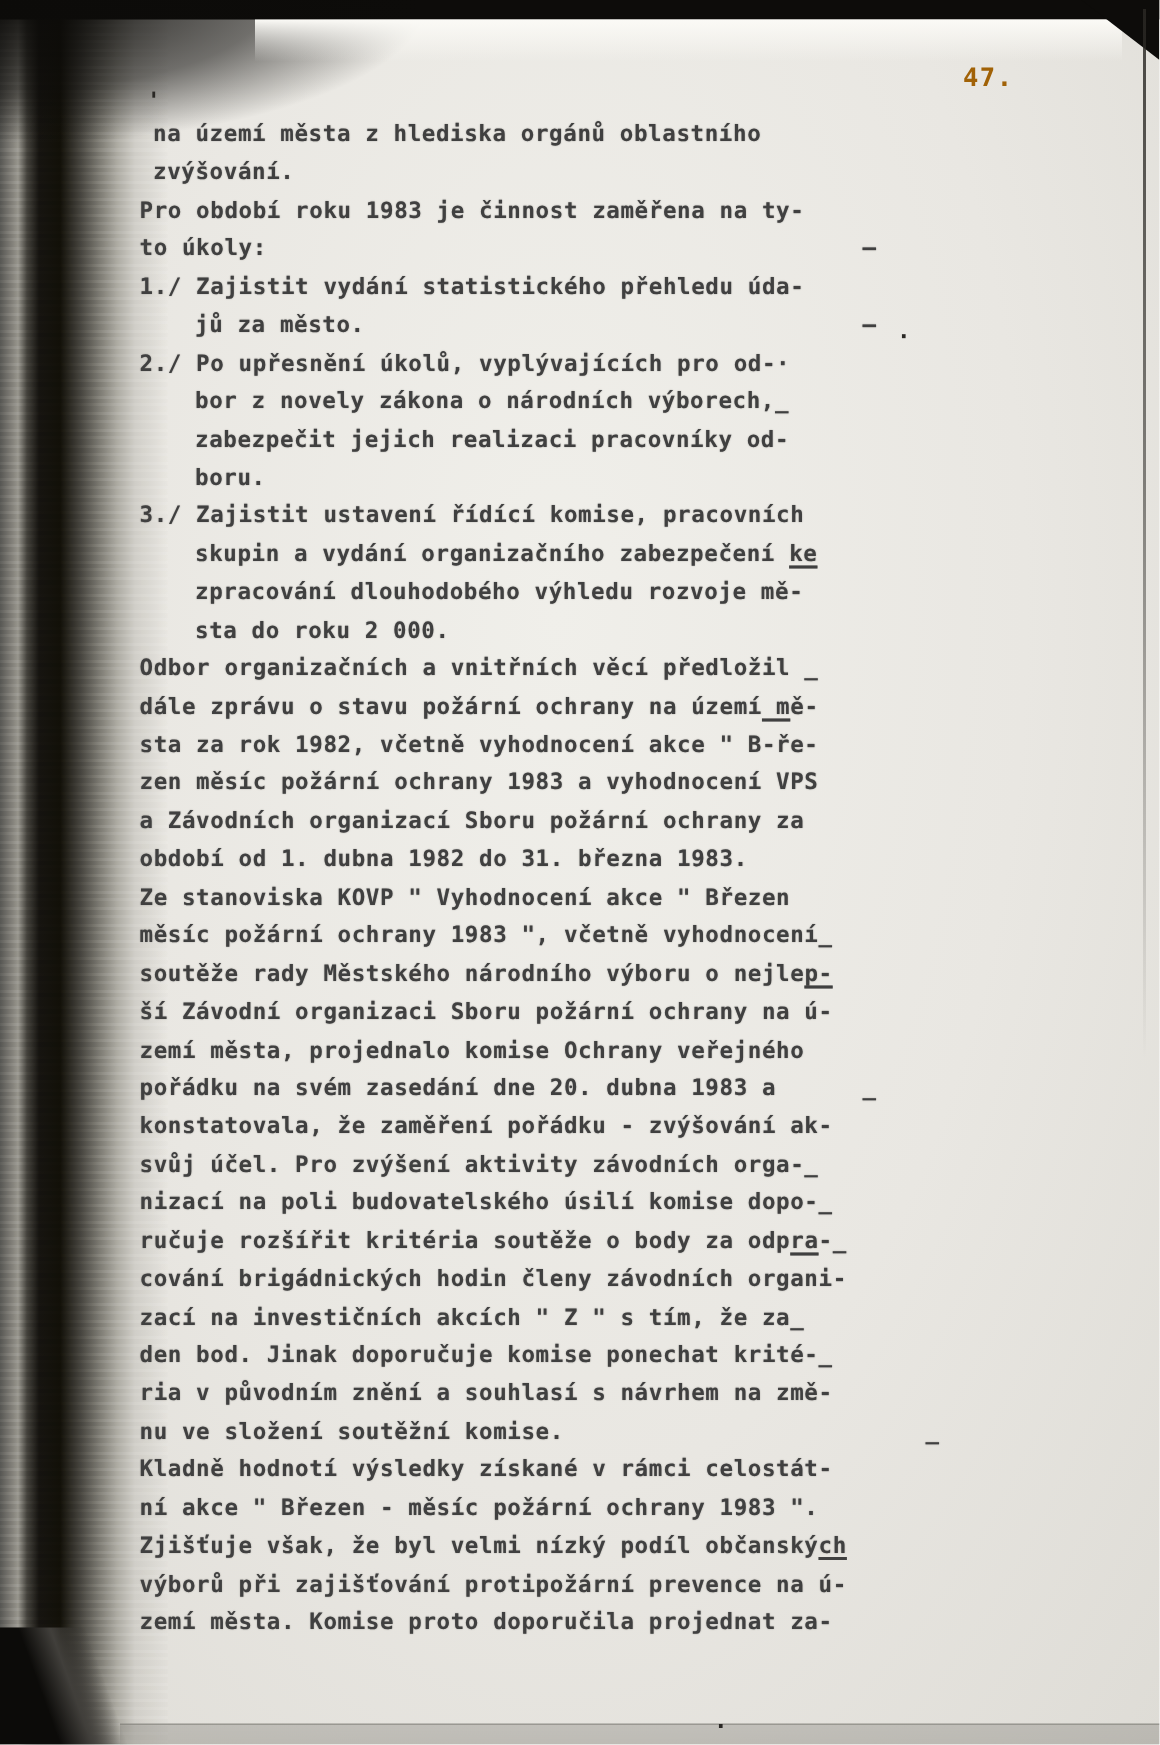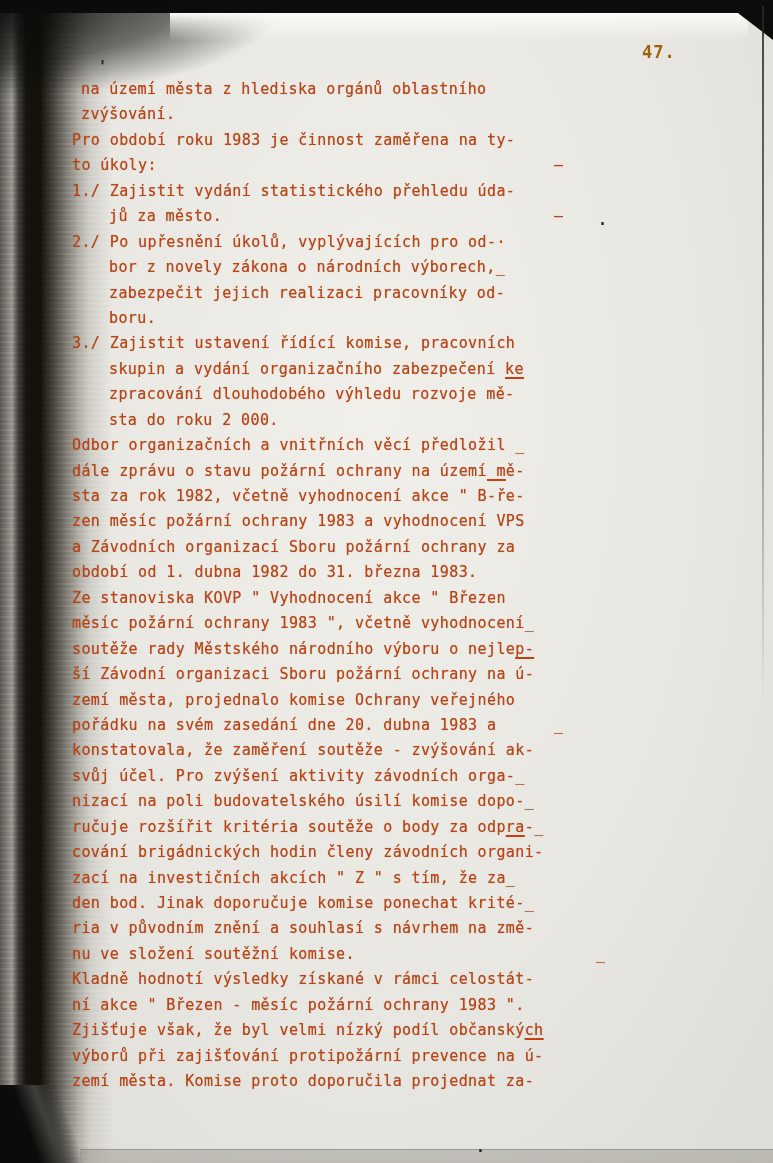--- a/index.html
+++ b/index.html
@@ -56,22 +56,22 @@
     position:absolute;top:6px;right:9px;width:2px;height:700px;
     background:linear-gradient(180deg, rgba(42,40,36,.85) 0%, rgba(42,40,36,.55) 45%, rgba(42,40,36,0) 100%);
   }
   
   .page-number{
     position:absolute;left:642px;top:42px;
     font-size:17px;font-weight:bold;color:#a16207;
     letter-spacing:1px;
   }
   .text-column{
-    position:absolute;left:72px;top:80px;width:640px;
-    font-size:15px;font-weight:normal;color:#c2410c;
+    position:absolute;left:93px;top:80px;width:640px;
+    font-size:15px;font-weight:bold;color:#404040;
     text-shadow:0 0 1px rgba(33,31,28,.40);
   }
   .line{
     position:relative;height:25.45px;white-space:pre;
     letter-spacing:.4px;
   }
   .line.ind1{padding-left:9px;}
   .line.ind2{padding-left:37px;}
   .u{text-decoration:underline;text-underline-offset:3px;text-decoration-thickness:1.5px;text-align:center;}
   .rmark{
@@ -117,21 +117,21 @@
     <div class="line ind0"><span>sta za rok 1982, včetně vyhodnocení akce " B-ře-</span></div>
     <div class="line ind0"><span>zen měsíc požární ochrany 1983 a vyhodnocení VPS</span></div>
     <div class="line ind0"><span>a Závodních organizací Sboru požární ochrany za</span></div>
     <div class="line ind0"><span>období od 1. dubna 1982 do 31. března 1983.</span></div>
     <div class="line ind0"><span>Ze stanoviska KOVP " Vyhodnocení akce " Březen</span></div>
     <div class="line ind0"><span>měsíc požární ochrany 1983 ", včetně vyhodnocení_</span></div>
     <div class="line ind0"><span>soutěže rady Městského národního výboru o nejle</span><span class="u">p-</span><span></span></div>
     <div class="line ind0"><span>ší Závodní organizaci Sboru požární ochrany na ú-</span></div>
     <div class="line ind0"><span>zemí města, projednalo komise Ochrany veřejného</span></div>
     <div class="line ind0"><span>pořádku na svém zasedání dne 20. dubna 1983 a</span><span class="rmark" style="left: 482px;">_</span></div>
-    <div class="line ind0"><span>konstatovala, že zaměření soutěže - zvýšování ak-</span></div>
+    <div class="line ind0"><span>konstatovala, že zaměření pořádku - zvýšování ak-</span></div>
     <div class="line ind0"><span>svůj účel. Pro zvýšení aktivity závodních orga-_</span></div>
     <div class="line ind0"><span>nizací na poli budovatelského úsilí komise dopo-_</span></div>
     <div class="line ind0"><span>ručuje rozšířit kritéria soutěže o body za odp</span><span class="u">ra</span><span>-_</span></div>
     <div class="line ind0"><span>cování brigádnických hodin členy závodních organi-</span></div>
     <div class="line ind0"><span>zací na investičních akcích " Z " s tím, že za_</span></div>
     <div class="line ind0"><span>den bod. Jinak doporučuje komise ponechat krité-_</span></div>
     <div class="line ind0"><span>ria v původním znění a souhlasí s návrhem na změ-</span></div>
     <div class="line ind0"><span>nu ve složení soutěžní komise.</span><span class="rmark" style="left: 524px;">_</span></div>
     <div class="line ind0"><span>Kladně hodnotí výsledky získané v rámci celostát-</span></div>
     <div class="line ind0"><span>ní akce " Březen - měsíc požární ochrany 1983 ".</span></div>

